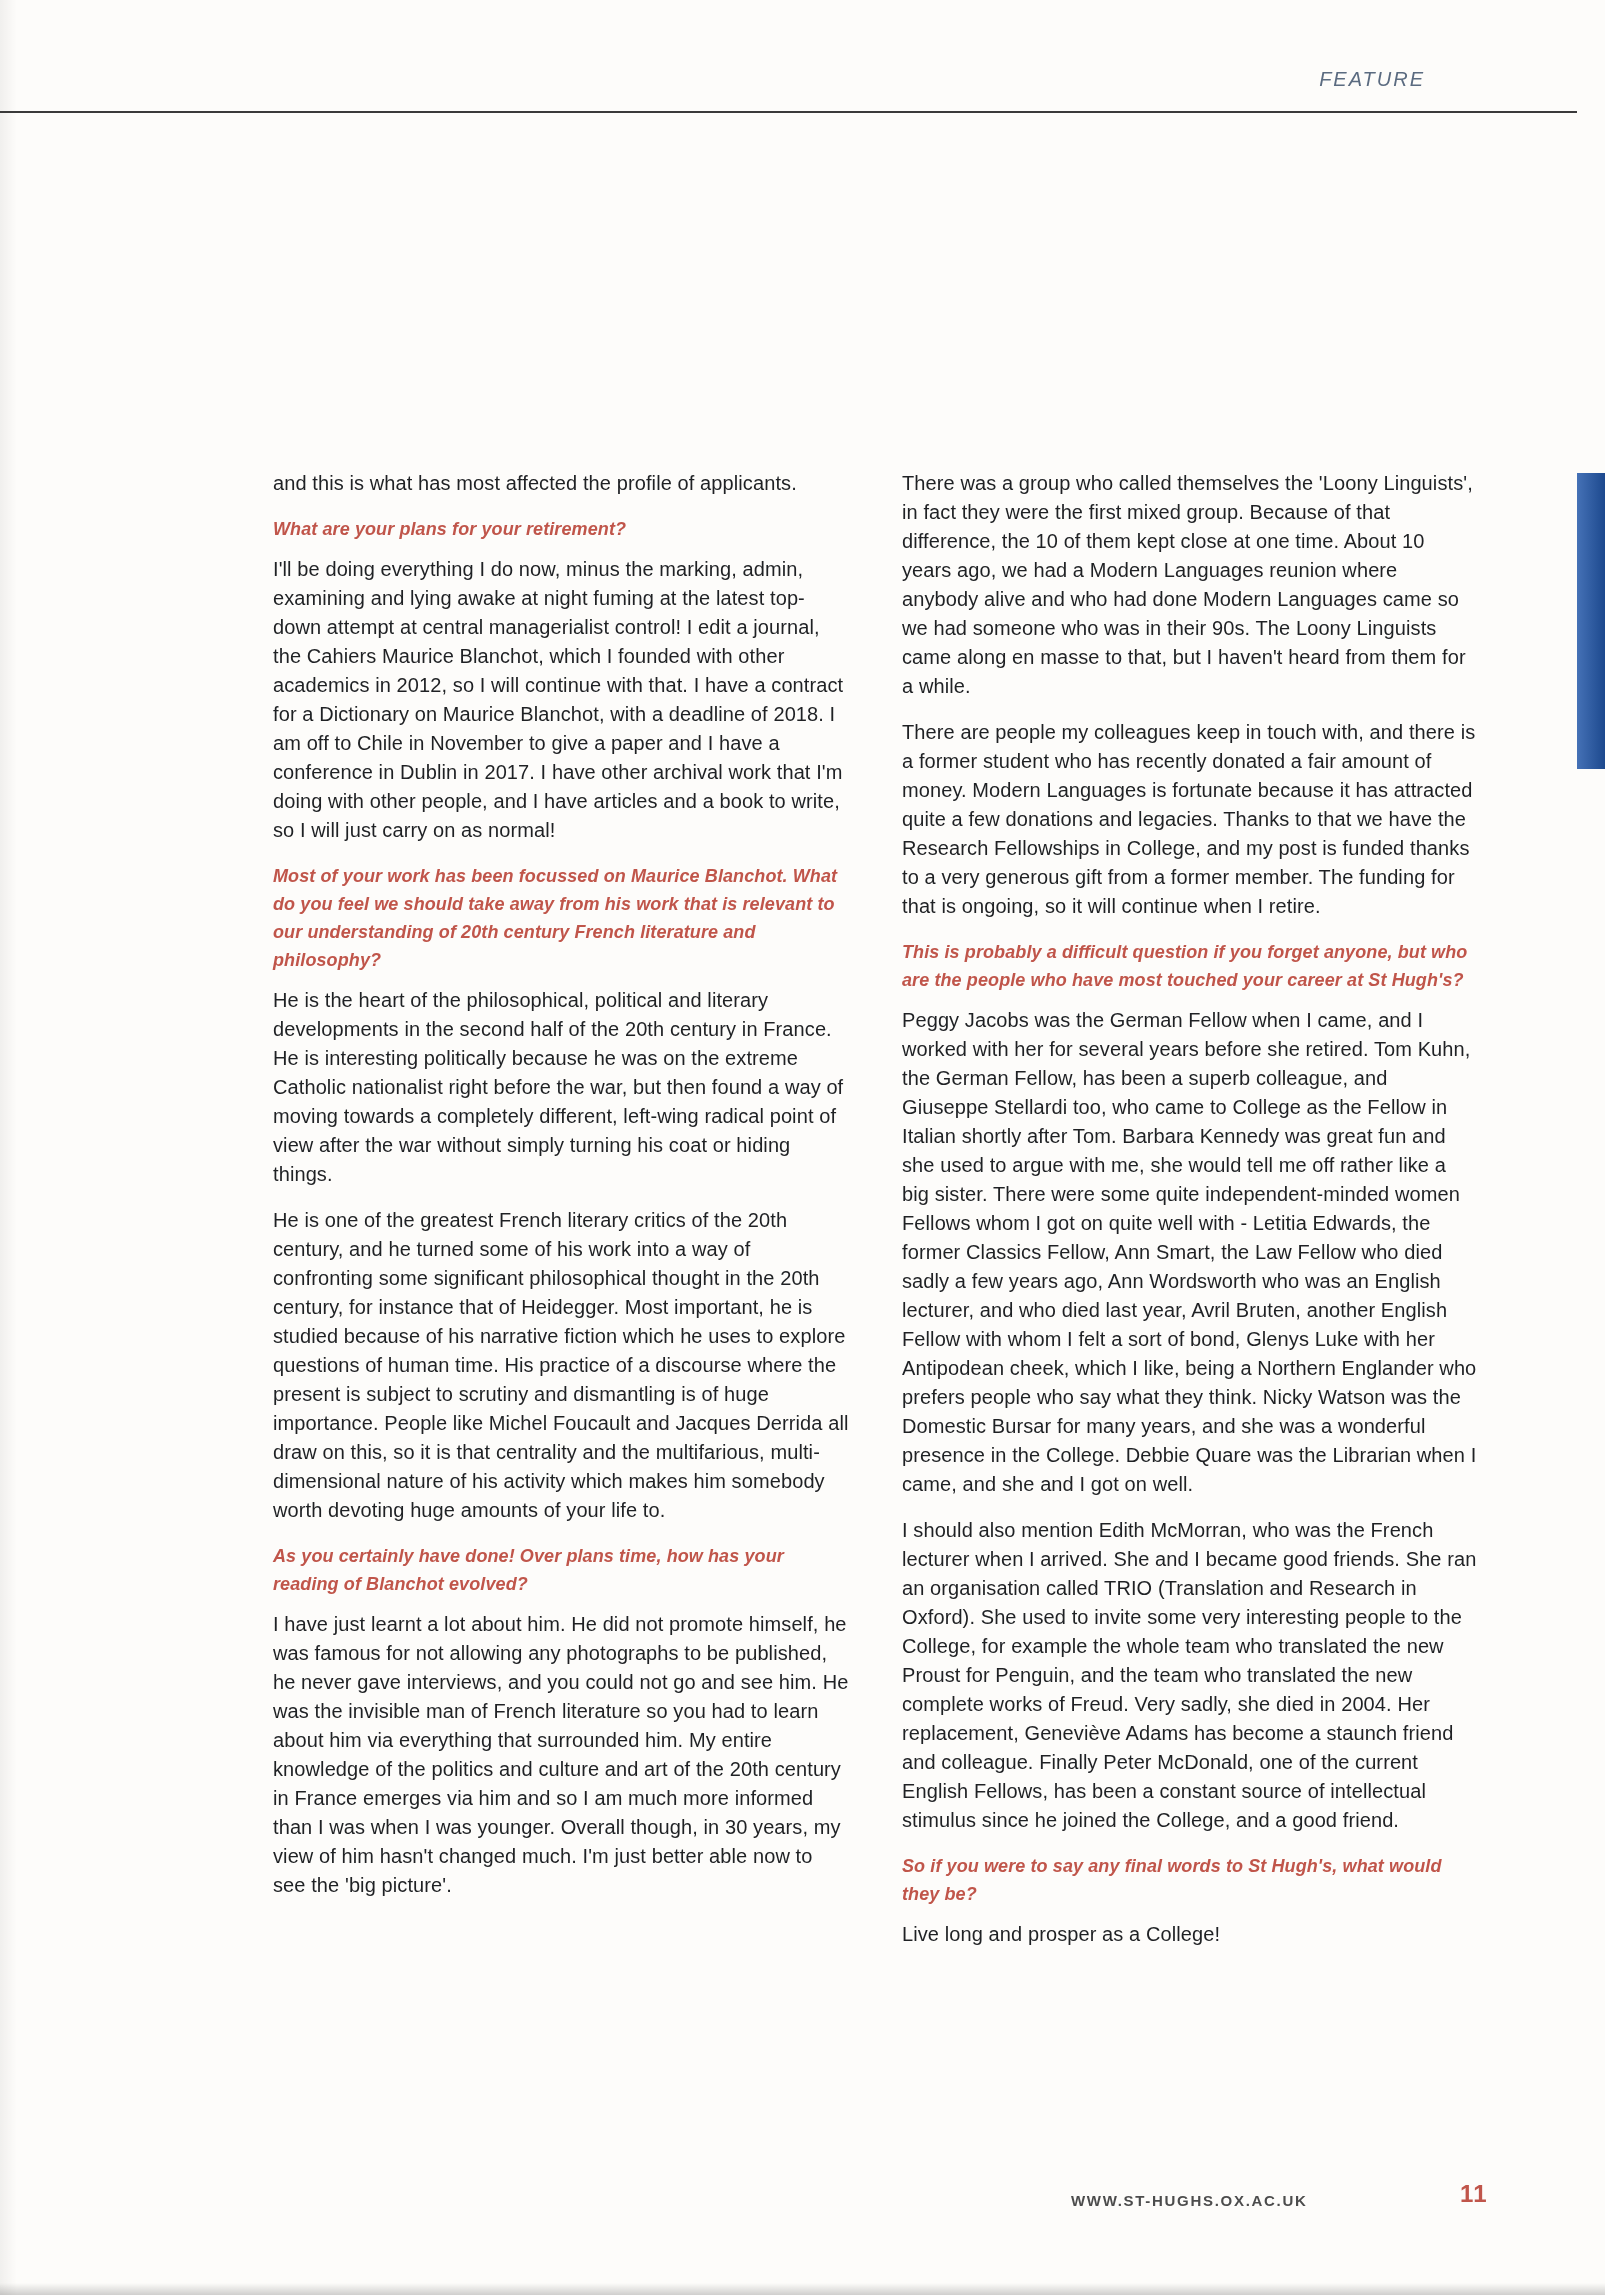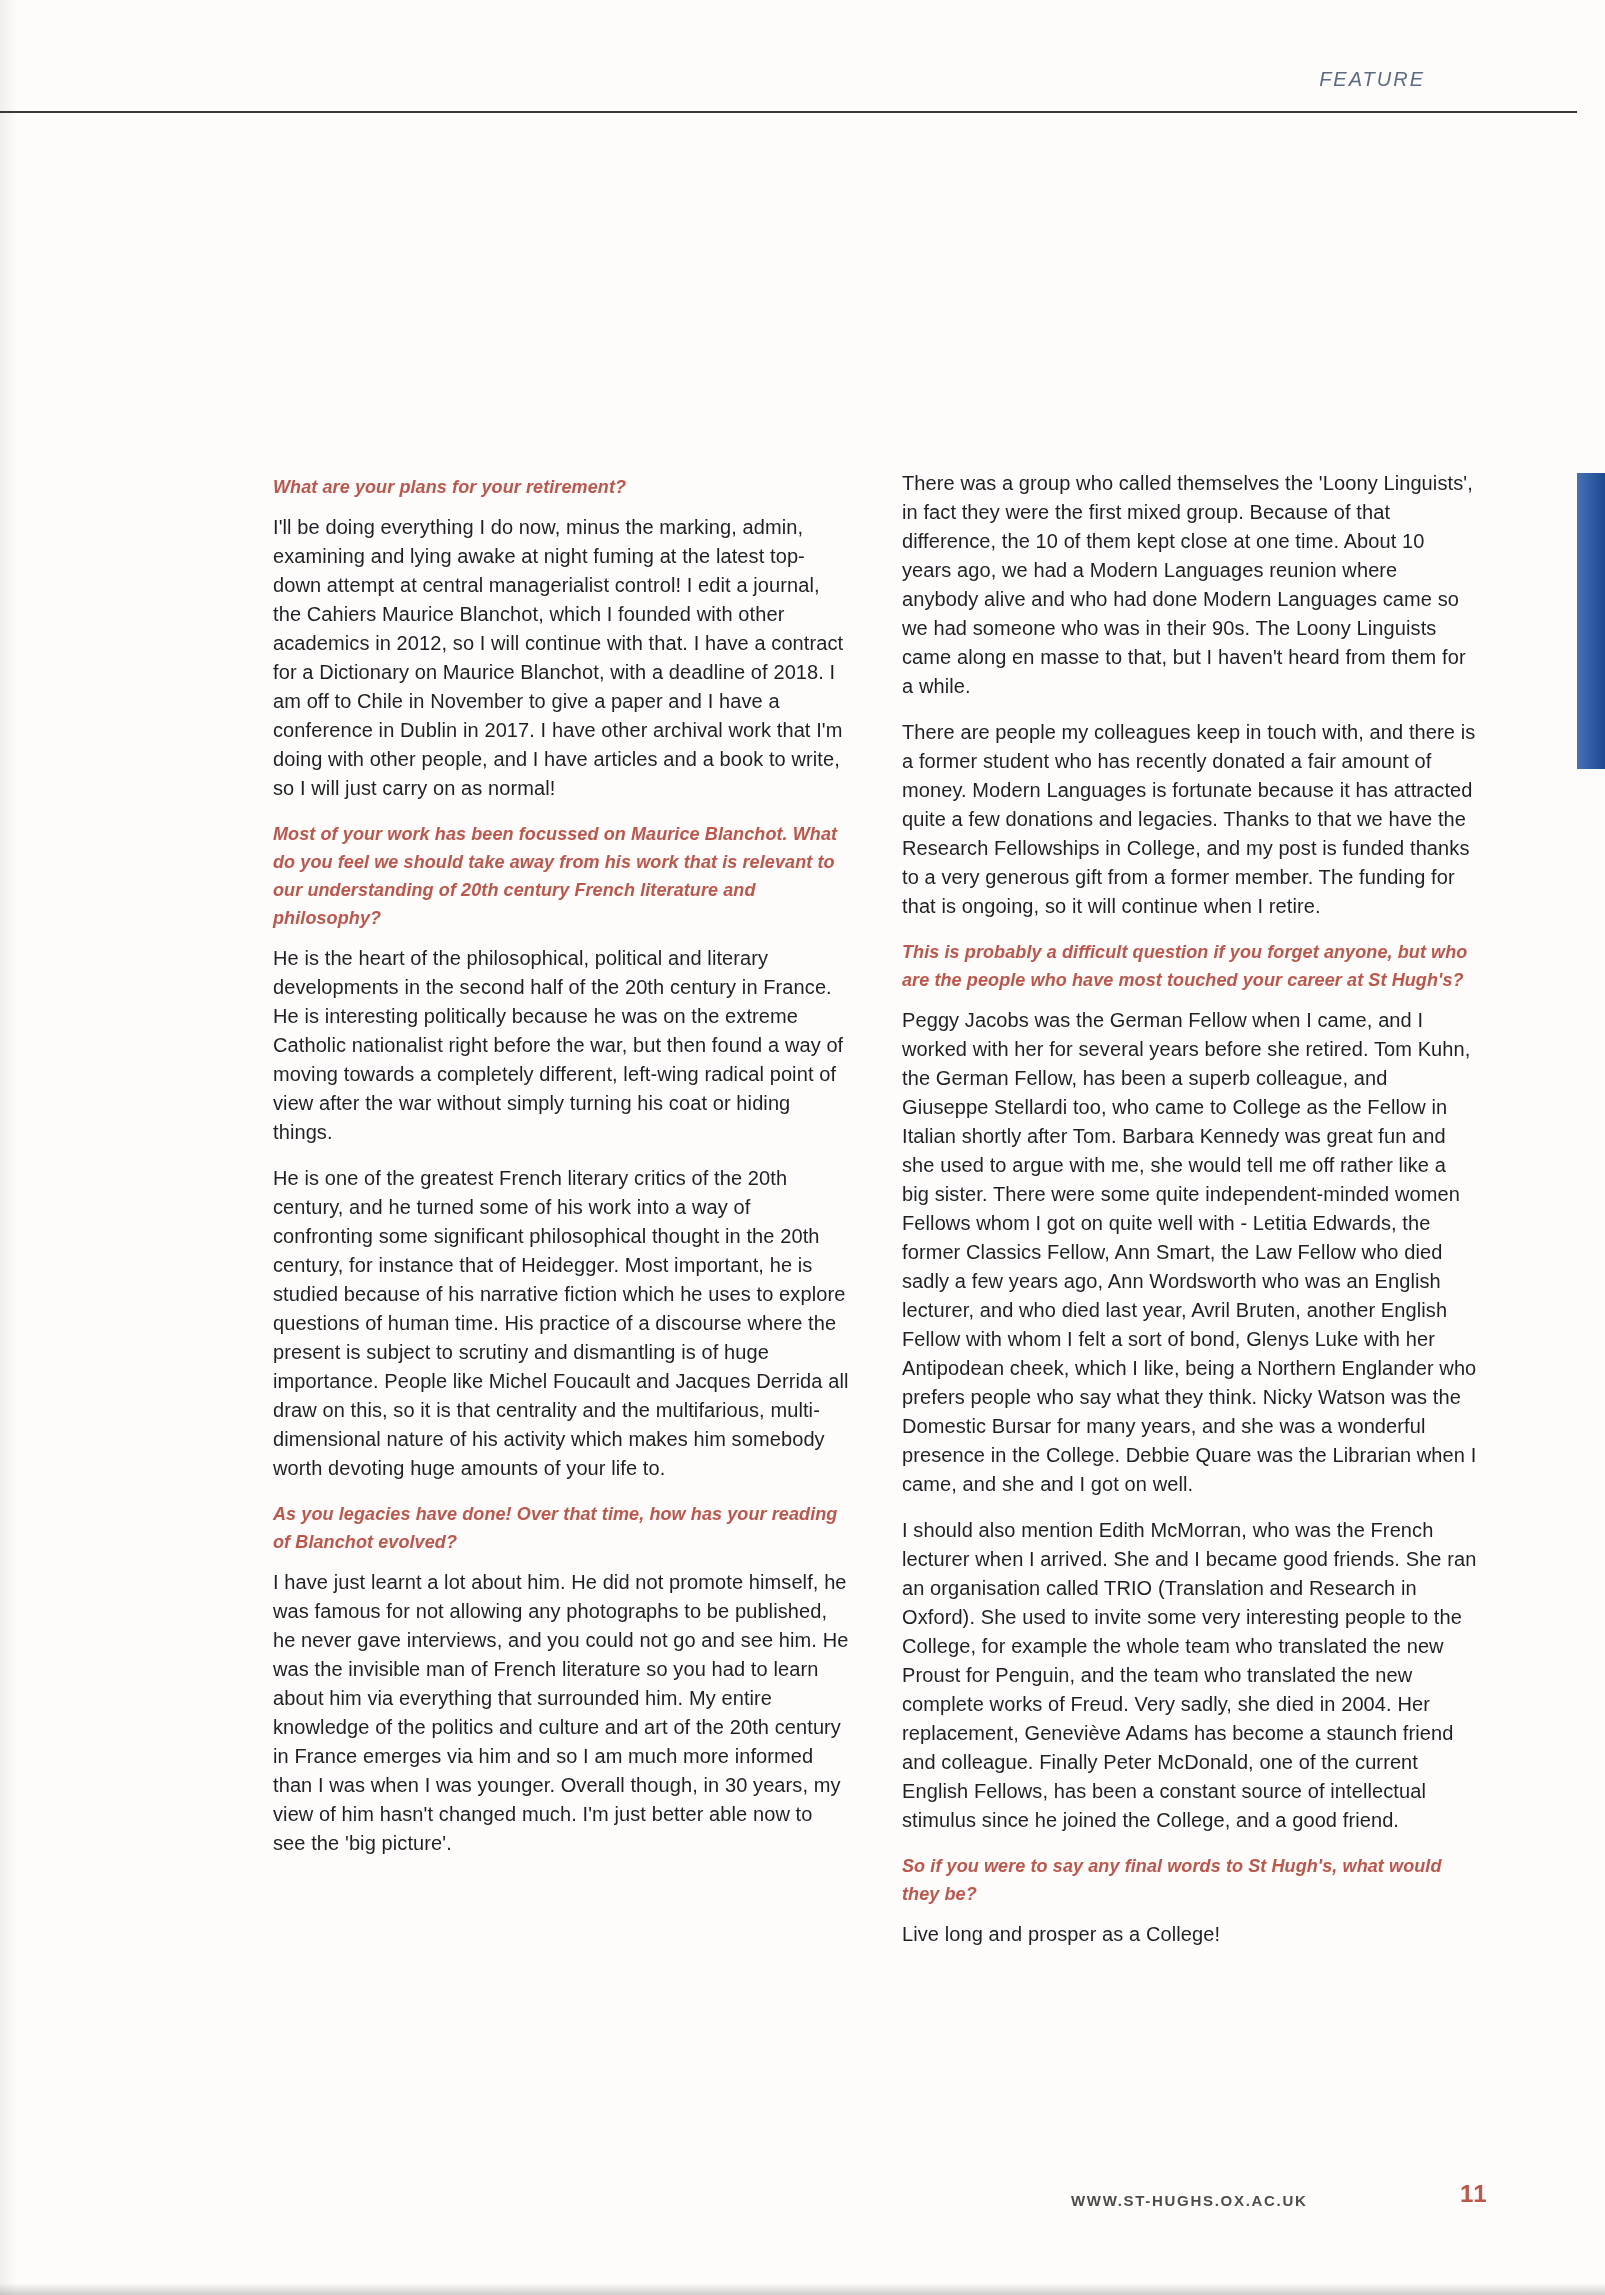--- a/index.html
+++ b/index.html
@@ -149,26 +149,27 @@
   <div class="paper"></div>
   <div class="left-fade"></div>
 
   <div class="header-rule"></div>
   <div class="feature-label">FEATURE</div>
 
   <div class="blue-tab"></div>
   <div class="blue-tab-shade"></div>
 
   <div class="col col-left" id="col-left">
+      <p class="body">and this is what has most affected the profile of applicants.</p>
       <p class="question">What are your plans for your retirement?</p>
       <p class="body">I'll be doing everything I do now, minus the marking, admin, examining and lying awake at night fuming at the latest top-down attempt at central managerialist control! I edit a journal, the Cahiers Maurice Blanchot, which I founded with other academics in 2012, so I will continue with that. I have a contract for a Dictionary on Maurice Blanchot, with a deadline of 2018. I am off to Chile in November to give a paper and I have a conference in Dublin in 2017. I have other archival work that I'm doing with other people, and I have articles and a book to write, so I will just carry on as normal!</p>
       <p class="question">Most of your work has been focussed on Maurice Blanchot. What do you feel we should take away from his work that is relevant to our understanding of 20th century French literature and philosophy?</p>
       <p class="body">He is the heart of the philosophical, political and literary developments in the second half of the 20th century in France. He is interesting politically because he was on the extreme Catholic nationalist right before the war, but then found a way of moving towards a completely different, left-wing radical point of view after the war without simply turning his coat or hiding things.</p>
       <p class="body">He is one of the greatest French literary critics of the 20th century, and he turned some of his work into a way of confronting some significant philosophical thought in the 20th century, for instance that of Heidegger. Most important, he is studied because of his narrative fiction which he uses to explore questions of human time. His practice of a discourse where the present is subject to scrutiny and dismantling is of huge importance. People like Michel Foucault and Jacques Derrida all draw on this, so it is that centrality and the multifarious, multi-dimensional nature of his activity which makes him somebody worth devoting huge amounts of your life to.</p>
-      <p class="question">As you legacies have done! Over that time, how has your reading of Blanchot evolved?</p>
+      <p class="question">As you certainly have done! Over plans time, how has your reading of Blanchot evolved?</p>
       <p class="body">I have just learnt a lot about him. He did not promote himself, he was famous for not allowing any photographs to be published, he never gave interviews, and you could not go and see him. He was the invisible man of French literature so you had to learn about him via everything that surrounded him. My entire knowledge of the politics and culture and art of the 20th century in France emerges via him and so I am much more informed than I was when I was younger. Overall though, in 30 years, my view of him hasn't changed much.  I'm just better able now to see the 'big picture'.</p>
     </div>
   <div class="col col-right" id="col-right">
       <p class="body">There was a group who called themselves the 'Loony Linguists', in fact they were the first mixed group. Because of that difference, the 10 of them kept close at one time. About 10 years ago, we had a Modern Languages reunion where anybody alive and who had done Modern Languages came so we had someone who was in their 90s. The Loony Linguists came along en masse to that, but I haven't heard from them for a while.</p>
       <p class="body">There are people my colleagues keep in touch with, and there is a former student who has recently donated a fair amount of money. Modern Languages is fortunate because it has attracted quite a few donations and legacies. Thanks to that we have the Research Fellowships in College, and my post is funded thanks to a very generous gift from a former member. The funding for that is ongoing, so it will continue when I retire.</p>
       <p class="question">This is probably a difficult question if you forget anyone, but who are the people who have most touched your career at St Hugh's?</p>
       <p class="body">Peggy Jacobs was the German Fellow when I came, and I worked with her for several years before she retired. Tom Kuhn, the German Fellow, has been a superb colleague, and Giuseppe Stellardi too, who came to College as the Fellow in Italian shortly after Tom. Barbara Kennedy was great fun and she used to argue with me, she would tell me off rather like a big sister. There were some quite independent-minded women Fellows whom I got on quite well with - Letitia Edwards, the former Classics Fellow, Ann Smart, the Law Fellow who died sadly a few years ago, Ann Wordsworth who was an English lecturer, and who died last year, Avril Bruten, another English Fellow with whom I felt a sort of bond, Glenys Luke with her Antipodean cheek, which I like, being a Northern Englander who prefers people who say what they think. Nicky Watson was the Domestic Bursar for many years, and she was a wonderful presence in the College. Debbie Quare was the Librarian when I came, and she and I got on well.</p>
       <p class="body">I should also mention Edith McMorran, who was the French lecturer when I arrived. She and I became good friends. She ran an organisation called TRIO (Translation and Research in Oxford). She used to invite some very interesting people to the College, for example the whole team who translated the new Proust for Penguin, and the team who translated the new complete works of Freud. Very sadly, she died in 2004. Her replacement, Geneviève Adams has become a staunch friend and colleague. Finally Peter McDonald, one of the current English Fellows, has been a constant source of intellectual stimulus since he joined the College, and a good friend.</p>
       <p class="question">So if you were to say any final words to St Hugh's, what would they be?</p>
       <p class="body">Live long and prosper as a College!</p>

